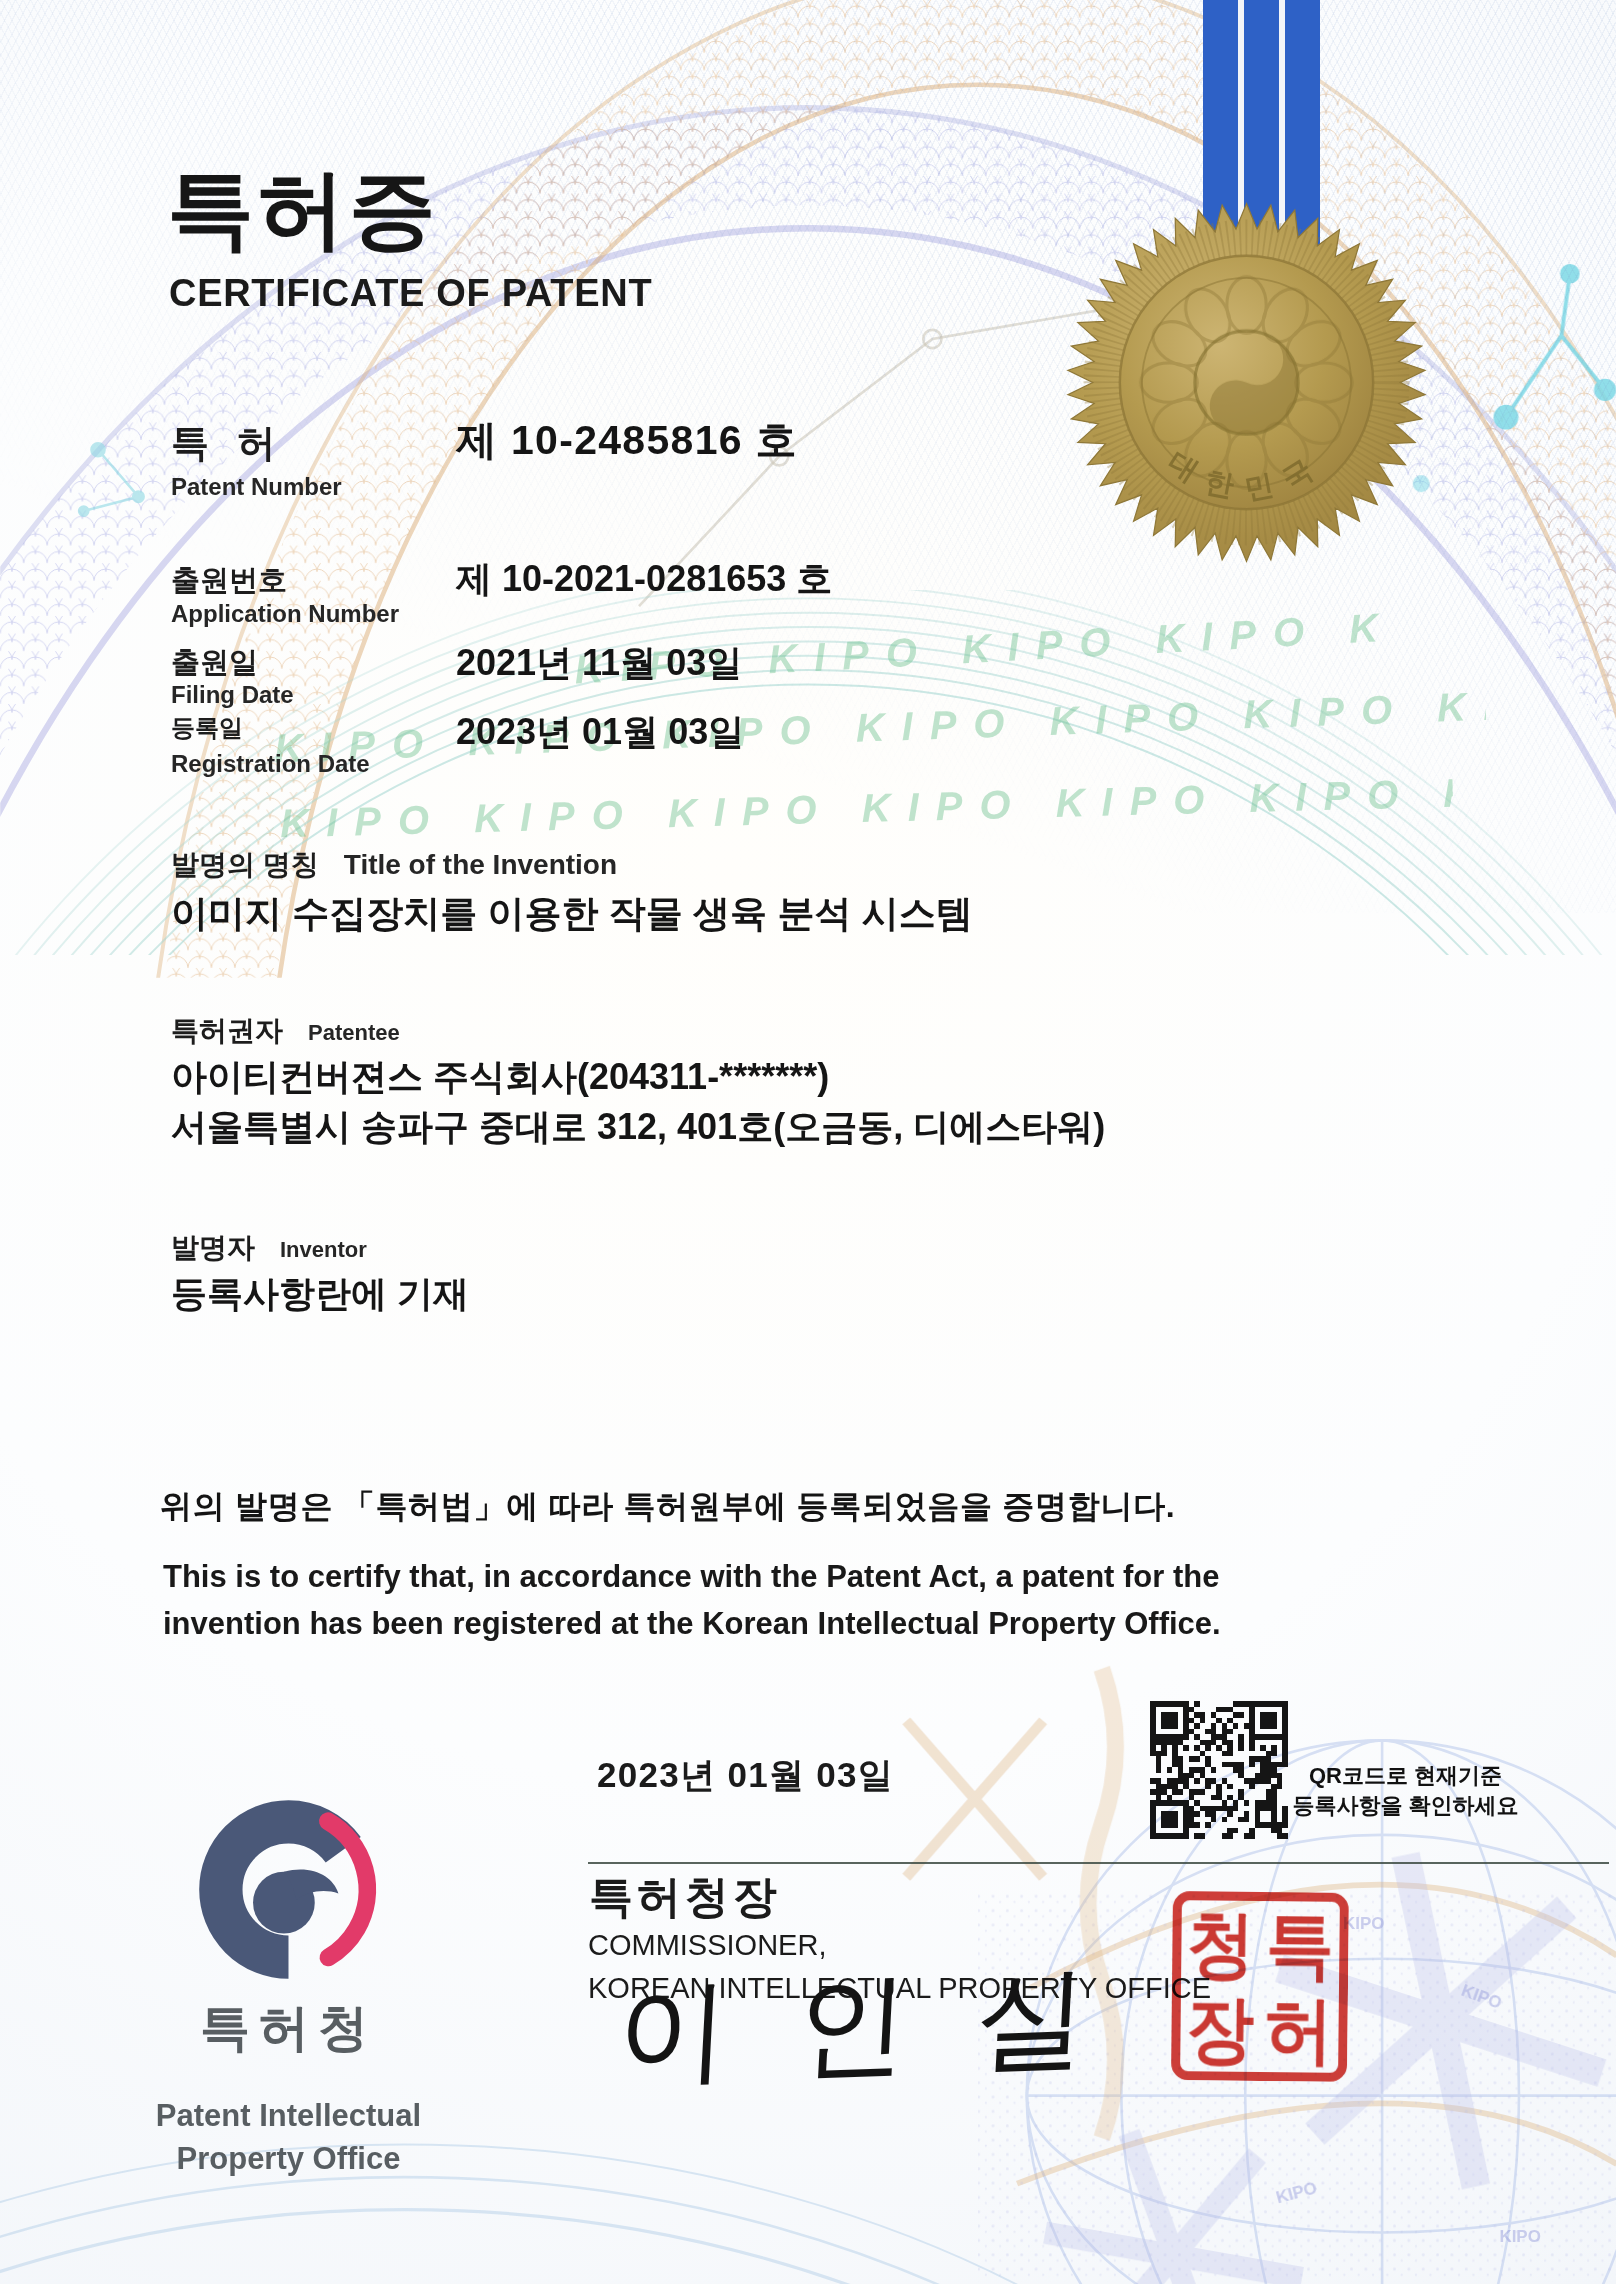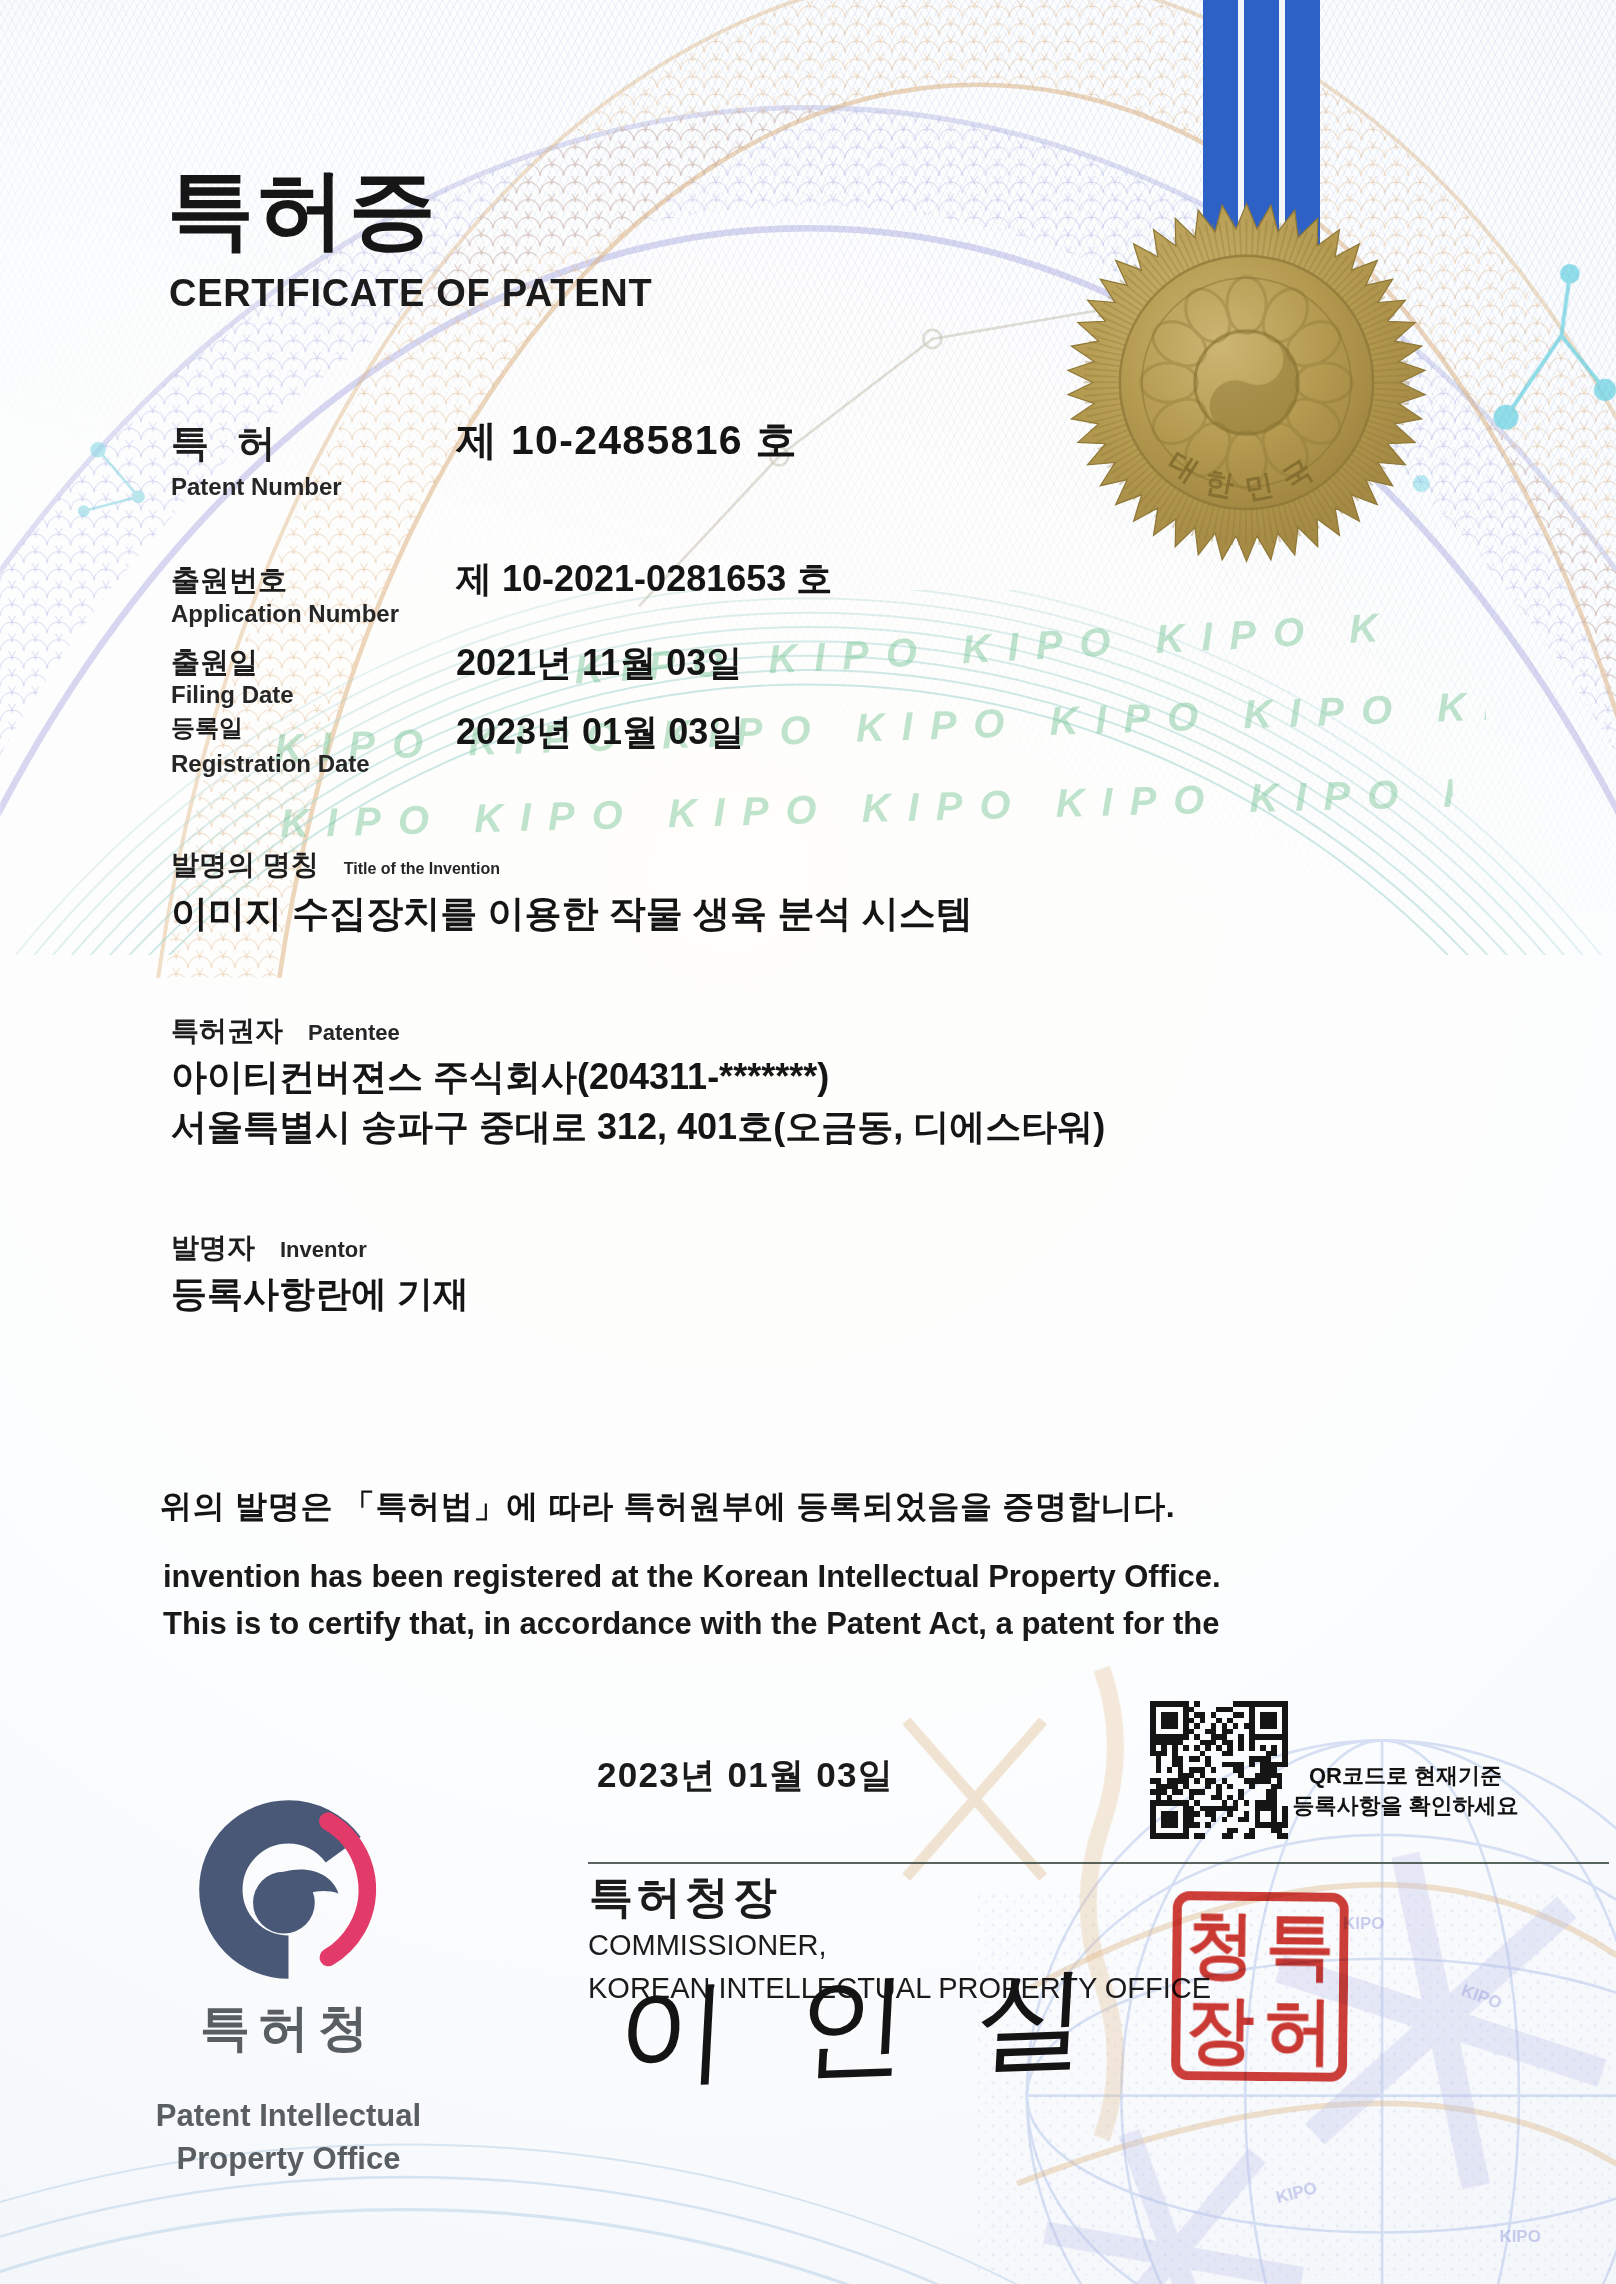--- a/index.html
+++ b/index.html
@@ -213,41 +213,41 @@
   <div class="abs lbl-ko" style="left:171px;top:643px;font-size:29px">출원일</div>
   <div class="abs lbl-en" style="left:171px;top:681px;font-size:24px">Filing Date</div>
   <div class="abs val" style="left:456px;top:639px;font-size:36px">2021년 11월 03일</div>
 
   <div class="abs lbl-ko" style="left:171px;top:712px;font-size:24px">등록일</div>
   <div class="abs lbl-en" style="left:171px;top:750px;font-size:24px">Registration Date</div>
   <div class="abs val" style="left:456px;top:708px;font-size:36px">2023년 01월 03일</div>
 
   <div class="abs sec-row" style="left:171px;top:846px">
     <span class="lbl-ko" style="font-size:28px">발명의 명칭</span>
-    <span class="lbl-en" style="font-size:16px;font-weight:600">Title of the Invention</span>
+    <span class="lbl-en" style="font-size:28px;font-weight:600">Title of the Invention</span>
   </div>
   <div class="abs val" style="left:171px;top:889px;font-size:37px">이미지 수집장치를 이용한 작물 생육 분석 시스템</div>
 
   <div class="abs sec-row" style="left:171px;top:1012px">
     <span class="lbl-ko" style="font-size:28px">특허권자</span>
     <span class="lbl-en" style="font-size:22px;font-weight:600">Patentee</span>
   </div>
   <div class="abs val" style="left:171px;top:1053px;font-size:36px">아이티컨버젼스 주식회사(204311-*******)</div>
   <div class="abs val" style="left:171px;top:1103px;font-size:36px">서울특별시 송파구 중대로 312, 401호(오금동, 디에스타워)</div>
 
   <div class="abs sec-row" style="left:171px;top:1229px">
     <span class="lbl-ko" style="font-size:28px">발명자</span>
     <span class="lbl-en" style="font-size:22px;font-weight:600">Inventor</span>
   </div>
   <div class="abs val" style="left:171px;top:1270px;font-size:36px">등록사항란에 기재</div>
 
   <div class="abs stmt-ko" style="left:160px;top:1485px">위의 발명은 「특허법」에 따라 특허원부에 등록되었음을 증명합니다.</div>
   <div class="abs stmt-en" style="left:163px;top:1553px;width:1310px">
+    <div>This is to certify that, in accordance with the Patent Act, a patent for the</div>
     <div>invention has been registered at the Korean Intellectual Property Office.</div>
-    <div>This is to certify that, in accordance with the Patent Act, a patent for the</div>
   </div>
 
   <div class="abs date-line" style="left:597px;top:1752px">2023년 01월 03일</div>
   <div class="abs qr" id="qr">
       <div class="on"></div>
       <div class="on"></div>
       <div class="on"></div>
       <div class="on"></div>
       <div class="on"></div>
       <div class="on"></div>

